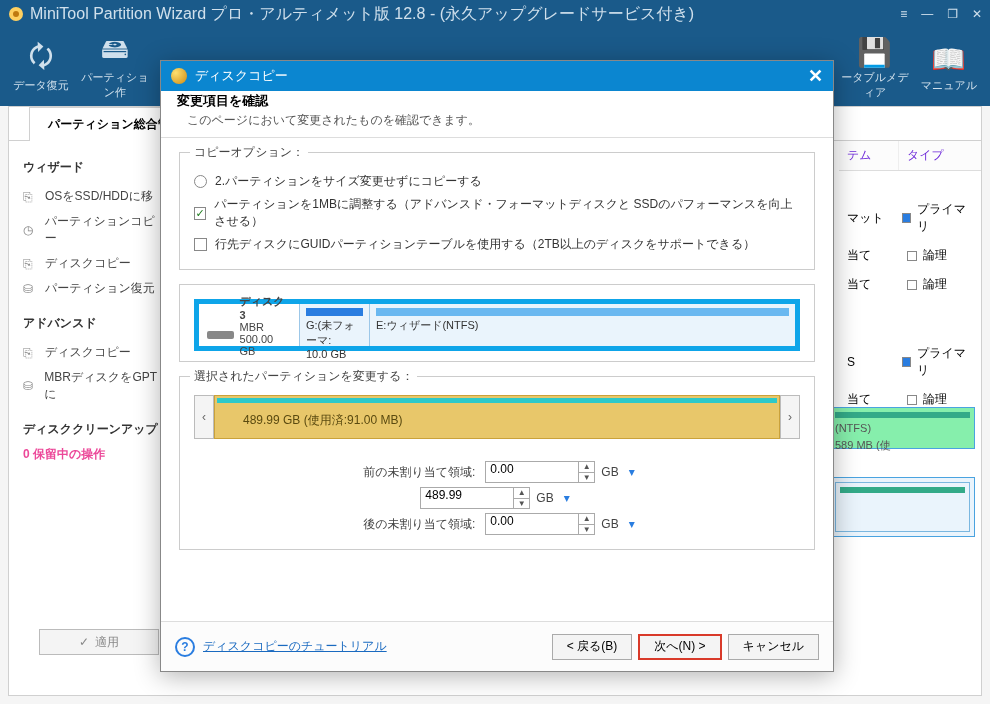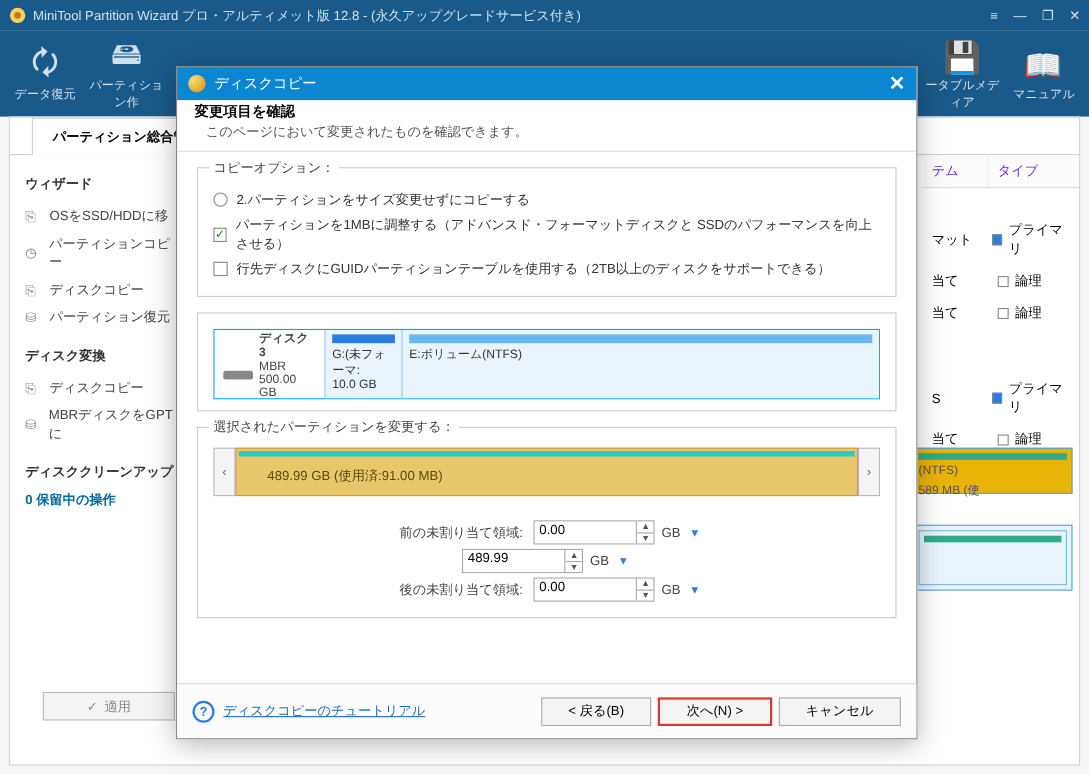--- a/index.html
+++ b/index.html
@@ -1,21 +1,21 @@
 <!DOCTYPE html>
 <html><head>
 <meta charset="utf-8">
 <style>
 * { box-sizing: border-box; margin: 0; padding: 0; font-family: "Meiryo UI", "MS Gothic", sans-serif; font-size: 12px; }
 body { width: 990px; height: 704px; background: #f5f5f5; overflow: hidden; position: relative; }
 
 
 .titlebar { height: 28px; background: linear-gradient(#1a5a8a, #1a5a8a); color: #d0e0ec; display: flex; align-items: center; padding: 0 8px; }
 .titlebar-icon { width: 16px; height: 16px; margin-right: 6px; }
-.titlebar-text { flex: 1; font-size: 12px; }
+.titlebar-text { flex: 1; font-size: 16px; }
 .titlebar-btns { display: flex; gap: 14px; font-size: 14px; }
 .titlebar-btns span { cursor: pointer; }
 
 
 .toolbar { height: 78px; background: #1a5a8a; display: flex; align-items: center; padding: 0 4px; color: #d0e0ec; }
 .tool-item { display: flex; flex-direction: column; align-items: center; width: 74px; padding: 6px 0; cursor: pointer; }
 .tool-item .ico { font-size: 28px; height: 36px; display: flex; align-items: center; }
 .tool-item .lbl { font-size: 11px; text-align: center; }
 
 
@@ -36,21 +36,21 @@
 .rt-head div:last-child { flex: 1; }
 .rt-row { display: flex; align-items: center; padding: 6px 8px; }
 .rt-row .c1 { width: 60px; }
 .rt-row .sq { display: inline-block; width: 10px; height: 10px; border: 1px solid #888; margin-right: 6px; }
 .rt-spacer { height: 40px; }
 
 .apply-btn { position: absolute; left: 30px; bottom: 40px; width: 120px; height: 26px; border: 1px solid #bbb; background: #f4f4f4; color: #888; display: flex; align-items: center; justify-content: center; gap: 6px; }
 
 
 .layout-prev { position: absolute; right: 6px; }
-.lp1 { top: 300px; width: 145px; height: 42px; border: 1px solid #4aa3e0; background: #eab308; padding: 4px; }
+.lp1 { top: 300px; width: 145px; height: 42px; border: 1px solid #4aa3e0; background: #86efac; padding: 4px; }
 .lp1 .bar { height: 6px; background: #3a8; }
 .lp1 .txt { font-size: 11px; color: #555; margin-top: 4px; }
 .lp2 { top: 370px; width: 145px; height: 60px; border: 1px solid #4aa3e0; background: #eaf4fc; }
 .lp2-inner { margin: 4px; height: 50px; border: 1px solid #7ab7e0; }
 .lp2-bar { margin: 4px; height: 6px; background: #3a8; }
 
 
 .modal { position: absolute; left: 160px; top: 60px; width: 674px; height: 612px; background: #fff; border: 1px solid #888; box-shadow: 0 4px 24px rgba(0,0,0,.3); }
 .m-title { height: 30px; background: #0b86d0; color: #fff; display: flex; align-items: center; padding: 0 10px; }
 .m-title-ico { width: 16px; height: 16px; margin-right: 8px; border-radius: 50%; background: radial-gradient(circle at 30% 30%, #ffe070, #d08a10); }
@@ -62,21 +62,21 @@
 .m-body { padding: 0 18px; }
 
 .fieldset { border: 1px solid #ccc; margin-top: 14px; padding: 14px 14px 10px; position: relative; }
 .fieldset .legend { position: absolute; top: -9px; left: 10px; background: #fff; padding: 0 4px; color: #444; }
 
 .radio-row, .check-row { display: flex; align-items: center; margin: 6px 0; color: #333; }
 .radio { width: 13px; height: 13px; border: 1px solid #888; border-radius: 50%; margin-right: 8px; display: flex; align-items: center; justify-content: center; }
 .radio.checked::after { content: ""; width: 7px; height: 7px; border-radius: 50%; background: #2a9d2a; }
 .check { width: 13px; height: 13px; border: 1px solid #888; margin-right: 8px; display: flex; align-items: center; justify-content: center; color: #1a7a1a; font-size: 11px; line-height: 1; }
 
-.disk-layout { display: flex; align-items: stretch; height: 64px; border: 1px solid #0ea5e9; }
+.disk-layout { display: flex; align-items: stretch; height: 52px; border: 5px solid #0ea5e9; }
 .dl-info { width: 100px; padding: 6px 8px; display: flex; align-items: center; }
 .dl-disk-ico { width: 28px; height: 8px; background: #888; border-radius: 2px; margin-right: 6px; position: relative; top: 10px; }
 .dl-info-text div:first-child { font-weight: bold; }
 .dl-info-text div { font-size: 11px; color: #444; }
 .dl-part { border-left: 1px solid #9cc7e8; padding: 4px 6px; background: #eaf4fc; }
 .dl-part .pbar { height: 8px; background: #2a7de0; margin-bottom: 2px; }
 .dl-part.big .pbar { background: #6ab8f0; }
 .dl-part .plbl { font-size: 11px; color: #333; }
 
 .slider-row { display: flex; align-items: center; margin: 4px 0; }
@@ -90,21 +90,21 @@
 .num-input { width: 110px; height: 22px; border: 1px solid #aaa; padding: 0 18px 0 4px; position: relative; }
 .num-input .spin { position: absolute; right: 0; top: 0; width: 16px; height: 100%; border-left: 1px solid #aaa; display: flex; flex-direction: column; }
 .num-input .spin div { flex: 1; display: flex; align-items: center; justify-content: center; font-size: 8px; color: #555; border-bottom: 1px solid #aaa; cursor: pointer; }
 .num-input .spin div:last-child { border-bottom: none; }
 .unit { margin: 0 6px; color: #444; }
 .dd { color: #2a7de0; cursor: pointer; padding: 0 4px; }
 
 .m-foot { position: absolute; bottom: 0; left: 0; right: 0; height: 50px; border-top: 1px solid #ddd; background: #fcfcfc; display: flex; align-items: center; padding: 0 14px; }
 .help-ico { width: 20px; height: 20px; border-radius: 50%; border: 2px solid #2a7de0; color: #2a7de0; display: flex; align-items: center; justify-content: center; font-weight: bold; margin-right: 8px; }
 .help-link { color: #1a6ac0; text-decoration: underline; cursor: pointer; flex: 1; }
-.m-btn { height: 26px; padding: 0 24px; border: 1px solid #aaa; background: #f4f4f4; margin-left: 6px; cursor: pointer; display: flex; align-items: center; }
+.m-btn { height: 26px; padding: 0 14px; border: 1px solid #aaa; background: #f4f4f4; margin-left: 6px; cursor: pointer; display: flex; align-items: center; }
 .m-btn.primary { border: 2px solid #d93a2a; }
 </style>
 </head>
 <body>
 
 <div class="titlebar">
   <svg class="titlebar-icon" viewBox="0 0 16 16">
       <circle cx="8" cy="8" r="7" fill="#ffd060"></circle>
       <circle cx="8" cy="8" r="3" fill="#c07a10"></circle>
     </svg>
@@ -154,32 +154,32 @@
       </div>
     <div class="lp-item">
         <span class="pic">⎘</span>
         <span>ディスクコピー</span>
       </div>
     <div class="lp-item">
         <span class="pic">⛁</span>
         <span>パーティション復元</span>
       </div>
 
-    <div class="lp-group lp-sep">ディスク変換</div>
+    <div class="lp-group lp-sep">アドバンスド</div>
     <div class="lp-item">
         <span class="pic">⎘</span>
         <span>ディスクコピー</span>
       </div>
     <div class="lp-item">
         <span class="pic">⛁</span>
         <span>MBRディスクをGPTに</span>
       </div>
 
     <div class="lp-group lp-sep">ディスククリーンアップ</div>
-    <div style="font-weight:bold;color:#0369a1;margin-top:4px">0 保留中の操作</div>
+    <div style="font-weight:bold;color:#ec4899;margin-top:4px">0 保留中の操作</div>
   </div>
 
   <div class="apply-btn"><span>✓</span>適用</div>
 
   <div class="right-table">
     <div class="rt-head">
       <div>テム</div>
       <div>タイプ</div>
     </div>
     <div style="height:24px"></div>
@@ -261,21 +261,21 @@
             <div>500.00 GB</div>
           </div>
         </div>
         <div class="dl-part" style="width:70px">
           <div class="pbar"></div>
           <div class="plbl">G:(未フォーマ:</div>
           <div class="plbl">10.0 GB</div>
         </div>
         <div class="dl-part big" style="flex:1">
           <div class="pbar"></div>
-          <div class="plbl">E:ボリューム(NTFS)</div>
+          <div class="plbl">E:ウィザード(NTFS)</div>
         </div>
       </div>
     </div>
 
     <div class="fieldset">
       <div class="legend">選択されたパーティションを変更する：</div>
       <div class="slider-row">
         <div class="slider-btn">‹</div>
         <div class="slider-track">
           <div class="slider-top"></div>

